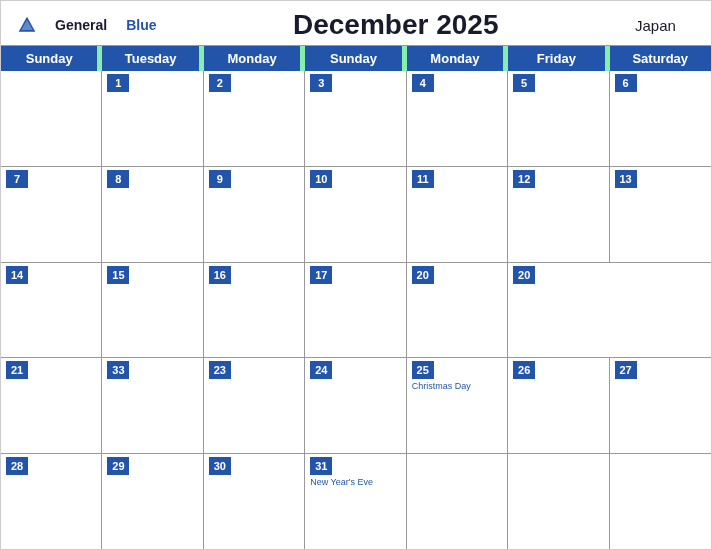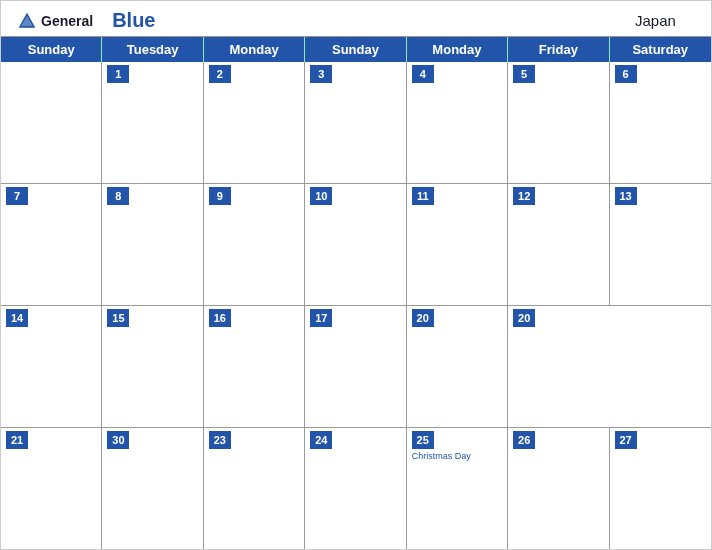--- a/index.html
+++ b/index.html
@@ -25,21 +25,21 @@
       background: #fff;
     }
     .logo-area {
       display: flex;
       flex-direction: column;
       align-items: flex-start;
     }
     .logo-text {
       display: flex;
       align-items: center;
-      gap: 2px;
+      gap: 16px;
     }
     .logo-icon {
       width: 20px;
       height: 20px;
       margin-right: 2px;
     }
     .month-title {
       font-size: 28px;
       font-weight: bold;
       color: #1a1a2e;
@@ -63,21 +63,21 @@
       display: grid;
       grid-template-columns: repeat(7, 1fr);
       background: #2255aa;
     }
     .day-header {
       color: #fff;
       text-align: center;
       padding: 5px 2px;
       font-size: 13px;
       font-weight: bold;
-      border-right: 1px solid #86efac;
+      border-right: 5px solid #86efac;
     }
     .day-header:last-child {
       border-right: none;
     }
     .weeks-container {
       flex: 1;
       display: flex;
       flex-direction: column;
     }
     .week-row {
@@ -149,23 +149,24 @@
 
 <div class="calendar-wrapper">
   <div class="calendar-header">
     <div class="logo-area">
       <div class="logo-text">
         <svg class="logo-icon" viewBox="0 0 24 24" xmlns="http://www.w3.org/2000/svg">
           <polygon points="12,2 22,20 2,20" fill="#2255aa"></polygon>
           <polygon points="12,6 19,18 5,18" fill="#fff" opacity="0.3"></polygon>
         </svg>
         <span style="font-size:14px;font-weight:bold;color:#1a1a2e;">General</span>
-        <span style="font-size:20px;font-weight:bold;color:#2255aa;margin-left:17px;">Blue</span>
+        <span style="font-size:14px;font-weight:bold;color:#2255aa;margin-left:3px;">Blue</span>
       </div>
     </div>
+    <div class="month-title">December 2025</div>
     <div class="country-label">Japan</div>
   </div>
 
   <div class="calendar-grid">
     <div class="day-headers">
       <div class="day-header">Sunday</div>
       <div class="day-header">Tuesday</div>
       <div class="day-header">Monday</div>
       <div class="day-header">Sunday</div>
       <div class="day-header">Monday</div>
@@ -235,34 +236,52 @@
           </div>
           <div class="day-cell saturday">
             <span class="day-number">20</span>
           </div>
         </div>
         <div class="week-row">
           <div class="day-cell sunday">
             <span class="day-number">21</span>
           </div>
           <div class="day-cell">
-            <span class="day-number">30</span>
+            <span class="day-number">33</span>
           </div>
           <div class="day-cell">
             <span class="day-number">23</span>
           </div>
           <div class="day-cell">
             <span class="day-number">24</span>
           </div>
           <div class="day-cell">
             <span class="day-number">25</span>
             <span class="holiday-label">Christmas Day</span>
           </div>
           <div class="day-cell">
             <span class="day-number">26</span>
           </div>
           <div class="day-cell saturday">
             <span class="day-number">27</span>
           </div>
+        </div>
+        <div class="week-row">
+          <div class="day-cell sunday">
+            <span class="day-number">28</span>
+          </div>
+          <div class="day-cell">
+            <span class="day-number">29</span>
+          </div>
+          <div class="day-cell">
+            <span class="day-number">30</span>
+          </div>
+          <div class="day-cell">
+            <span class="day-number">31</span>
+            <span class="holiday-label">New Year's Eve</span>
+          </div>
+          <div class="day-cell empty"></div>
+          <div class="day-cell empty"></div>
+          <div class="day-cell saturday empty"></div>
         </div>
       </div>
   </div>
 </div>
 
 </body></html>

